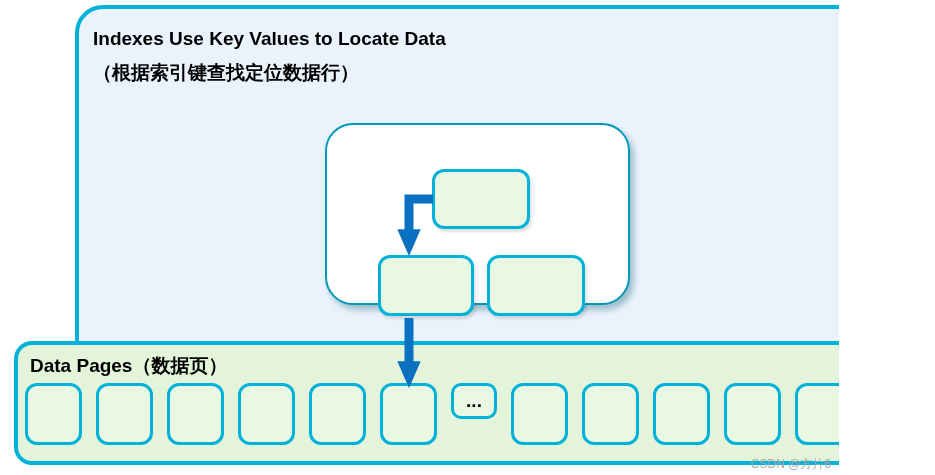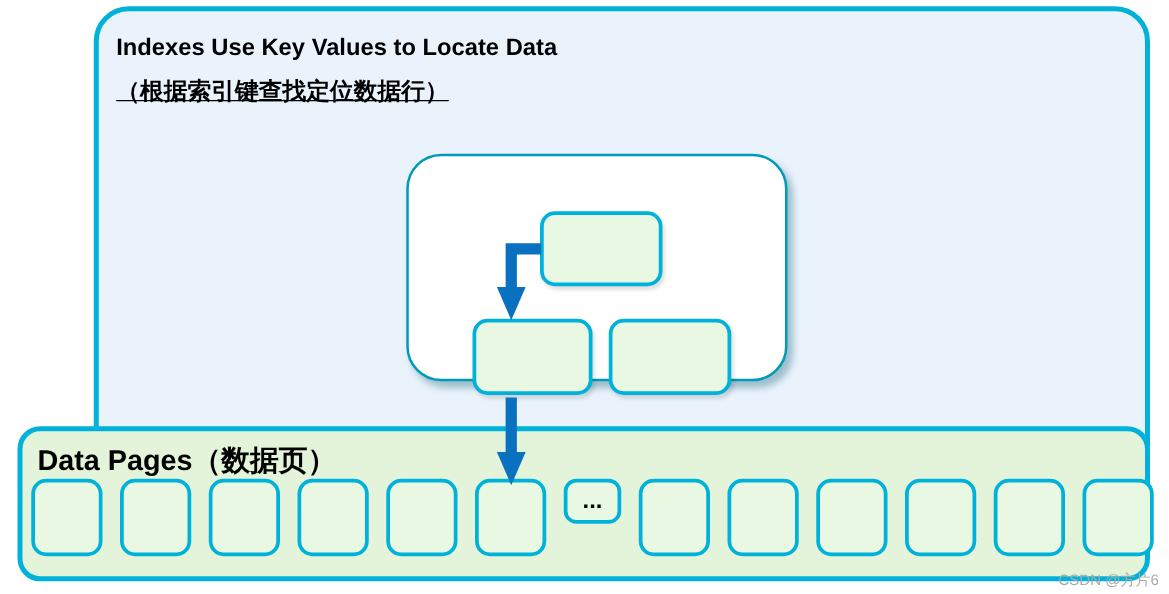--- a/index.html
+++ b/index.html
@@ -4,28 +4,28 @@
 <style>
   * { margin:0; padding:0; box-sizing:border-box; }
   :root {
     --cyan:#00b2d9;
     --outer-fill:#eaf3fc;
     --green-fill:#e3f4da;
     --node-fill:#e9f8e3;
     --arrow:#0a70c0;
   }
   body { font-family:"Liberation Sans", sans-serif; background:#ffffff; }
-  .canvas { position:relative; width:935px; height:475px; background:#fff; overflow:hidden; }
+  .canvas { position:relative; width:839px; height:475px; background:#fff; overflow:hidden; }
 
   .outer-box {
     position:absolute; left:75px; top:5px; width:845px; height:384px;
     background:var(--outer-fill); border:4px solid var(--cyan); border-radius:28px;
   }
   .title    { position:absolute; left:93px; top:28px; font-size:19px; font-weight:bold; color:#000; }
-  .subtitle { position:absolute; left:93px; top:60px; font-size:19px; font-weight:bold; color:#000;text-decoration:underline; }
+  .subtitle { position:absolute; left:93px; top:60px; font-size:19px; font-weight:bold; color:#000; }
 
   .index-box {
     position:absolute; left:325px; top:123px; width:305px; height:182px;
     background:#fff; border:2px solid #0099b8; border-radius:28px;
     box-shadow:4px 5px 6px rgba(40,110,130,.40);
   }
   .index-label { position:absolute; left:345px; top:136px; font-size:20px; color:#000; }
 
   .node {
     position:absolute; background:var(--node-fill);
@@ -33,21 +33,21 @@
     box-shadow:2px 3px 3px rgba(0,0,0,.12);
   }
   .node-root  { left:432px; top:169px; width:98px; height:60px; }
   .node-left  { left:378px; top:255px; width:96px; height:61px; }
   .node-right { left:487px; top:255px; width:98px; height:61px; }
 
   .data-box {
     position:absolute; left:14px; top:341px; width:906px; height:124px;
     background:var(--green-fill); border:4px solid var(--cyan); border-radius:18px;
   }
-  .data-label { position:absolute; left:30px; top:353px; font-size:23px; font-weight:bold; color:#000; }
+  .data-label { position:absolute; left:30px; top:353px; font-size:19px; font-weight:bold; color:#000; }
 
   .pages-row { position:absolute; left:25px; top:383px; display:flex; gap:14px; align-items:flex-start; }
   .page-box {
     width:57px; height:62px; flex:0 0 auto;
     background:var(--node-fill); border:3px solid var(--cyan); border-radius:12px;
   }
   .ellipsis-box {
     width:46px; height:36px; flex:0 0 auto;
     background:var(--node-fill); border:3px solid var(--cyan); border-radius:10px;
     display:flex; align-items:center; justify-content:center;

